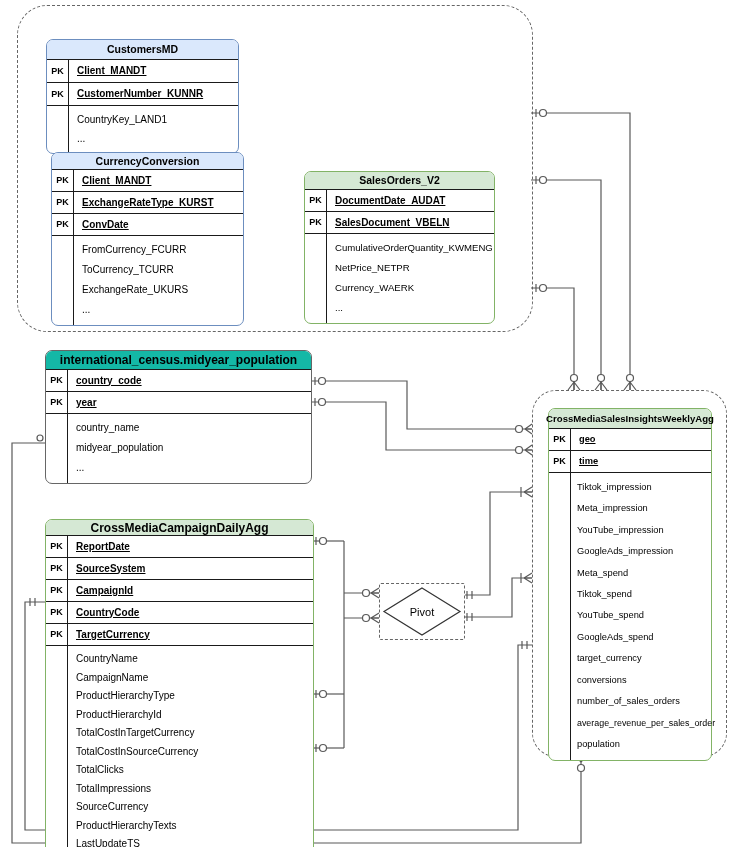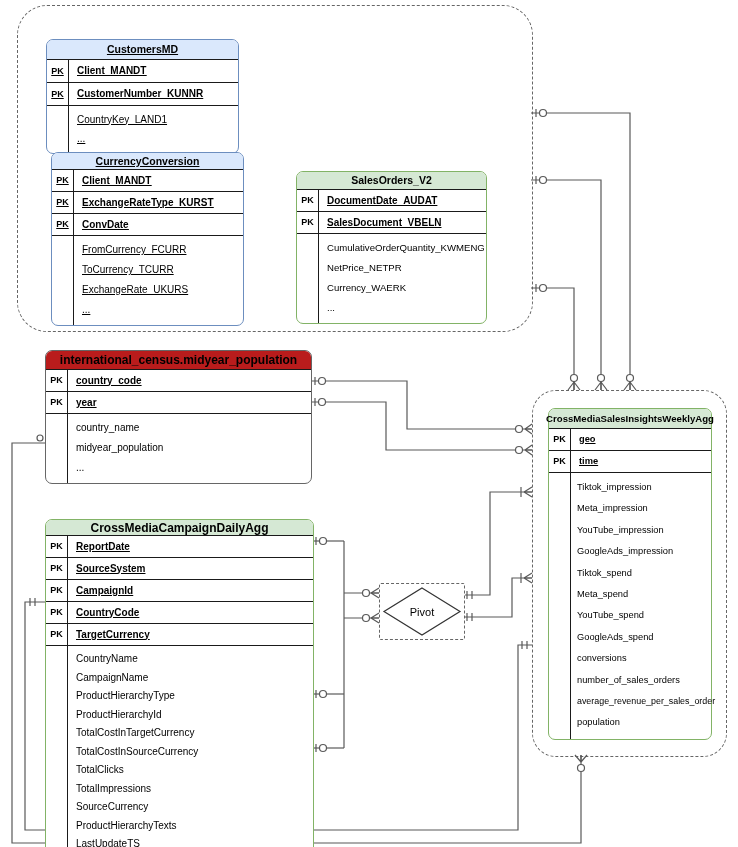--- a/index.html
+++ b/index.html
@@ -11,26 +11,26 @@
   .dashed-box{position:absolute;border:1.4px dashed #666;background:transparent;z-index:0;}
   #group-source-systems{left:17px;top:5px;width:514px;height:325px;border-radius:30px;}
   #group-weekly{left:532px;top:390px;width:193px;height:365px;border-radius:24px;}
   #group-pivot{left:379px;top:583px;width:84px;height:55px;border-radius:2px;background:#fff;z-index:2;}
   
   svg.wires{position:absolute;left:0;top:0;z-index:1;pointer-events:none;}
   svg.wires polyline, svg.wires line, svg.wires path{stroke:#595959;stroke-width:1.2;fill:none;}
   svg.wires circle{stroke:#595959;stroke-width:1.2;fill:#fff;}
   
   .tbl{position:absolute;background:#fff;border-radius:7px;z-index:2;font-size:10px;line-height:1;}
-  .tbl.blue{border:1px solid #6c8ebf;text-decoration:underline;}
+  .tbl.blue{border:1px solid #6c8ebf;}
   .tbl.blue .hd{background:#dae8fc;}
   .tbl.green{border:1px solid #82b366;}
   .tbl.green .hd{background:#d5e8d4;}
   .tbl.gray{border:1px solid #666;}
-  .tbl.gray .hd{background:#b91c1c;}
+  .tbl.gray .hd{background:#14b8a6;}
   .hd{height:var(--hh,18px);display:flex;align-items:center;justify-content:center;
       font-weight:bold;border-bottom:1px solid #1a1a1a;border-radius:6px 6px 0 0;
       font-size:var(--hf,10.5px);white-space:nowrap;}
   .krow{display:grid;grid-template-columns:22px 1fr;height:var(--kh,21px);border-bottom:1px solid #1a1a1a;}
   .krow .pk{border-right:1px solid #1a1a1a;display:flex;align-items:center;justify-content:center;
       font-weight:bold;font-size:9px;text-align:right;}
   .krow .kname{display:flex;align-items:center;padding-left:8px;font-weight:bold;
       text-decoration:underline;white-space:nowrap;}
   .brow{display:grid;grid-template-columns:22px 1fr;}
   .brow .pk{border-right:1px solid #1a1a1a;}
@@ -175,21 +175,21 @@
       <div class="pk"></div>
     <div class="fields">
       <div class="f">FromCurrency_FCURR</div>
       <div class="f">ToCurrency_TCURR</div>
       <div class="f">ExchangeRate_UKURS</div>
       <div class="f">...</div>
     </div>
     </div>
 </div>
 
-<div class="tbl green" style="left:296px;top:171px;width:189px;--hh:17px;--kh:21px;--bh:20px;--hf:10.5px;">
+<div class="tbl green" style="left:304px;top:171px;width:189px;--hh:17px;--kh:21px;--bh:20px;--hf:10.5px;">
   <div class="hd">SalesOrders_V2</div>
   <div class="krow">
       <div class="pk">PK</div>
     <div class="kname">DocumentDate_AUDAT</div>
     </div>
   <div class="krow">
       <div class="pk">PK</div>
     <div class="kname">SalesDocument_VBELN</div>
     </div>
   <div class="brow">
@@ -273,24 +273,25 @@
       <div class="pk">PK</div>
     <div class="kname">time</div>
     </div>
   <div class="brow">
       <div class="pk"></div>
     <div class="fields" style="padding-left:6px;">
       <div class="f">Tiktok_impression</div>
       <div class="f">Meta_impression</div>
       <div class="f">YouTube_impression</div>
       <div class="f">GoogleAds_impression</div>
+      <div class="f">Meta_spend</div>
       <div class="f">Tiktok_spend</div>
-      <div class="f">Meta_spend</div>
       <div class="f">YouTube_spend</div>
       <div class="f">GoogleAds_spend</div>
+      <div class="f">target_currency</div>
       <div class="f">conversions</div>
       <div class="f">number_of_sales_orders</div>
       <div class="f" style="font-size:8.9px;">average_revenue_per_sales_order</div>
       <div class="f">population</div>
     </div>
     </div>
 </div>
 
 <div class="dashed-box" id="group-pivot">
   <svg id="pivot-diamond-wrap" width="84" height="55" viewBox="0 0 84 55">

